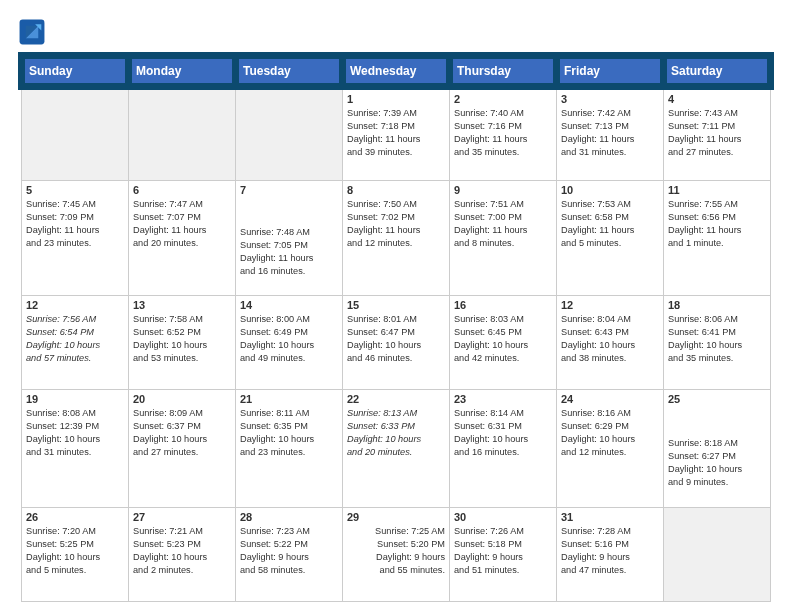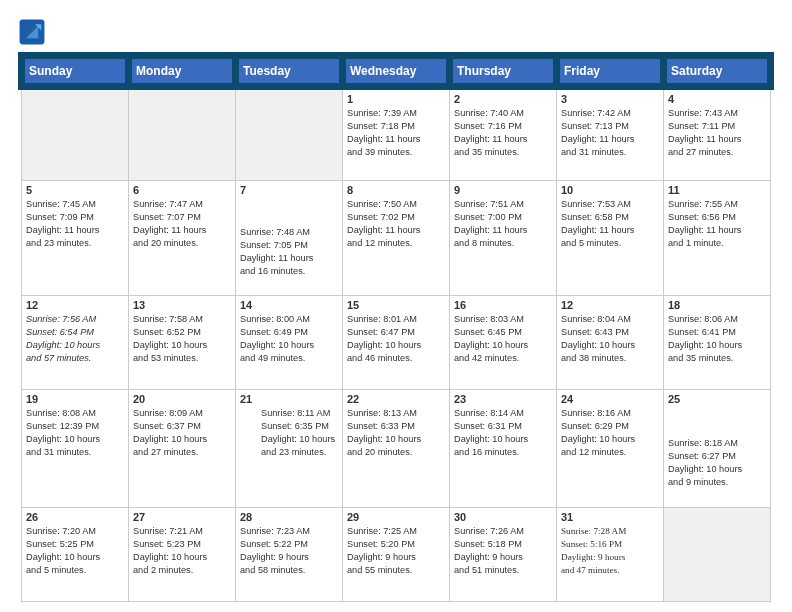--- a/index.html
+++ b/index.html
@@ -274,28 +274,28 @@
           </td>
           <td>
             <span class="day-num">20</span>
             <div class="day-info" style="white-space: pre-line;">Sunrise: 8:09 AM
 Sunset: 6:37 PM
 Daylight: 10 hours
 and 27 minutes.</div>
           </td>
           <td>
             <span class="day-num">21</span>
-            <div class="day-info" style="white-space: pre-line; margin-left: 21px;">Sunrise: 8:11 AM
+            <div class="day-info" style="white-space: pre-line;">Sunrise: 8:11 AM
 Sunset: 6:35 PM
 Daylight: 10 hours
 and 23 minutes.</div>
           </td>
           <td>
             <span class="day-num">22</span>
-            <div class="day-info" style="white-space: pre-line;">Sunrise: 8:13 AM
+            <div class="day-info" style="white-space: pre-line; font-style: italic;">Sunrise: 8:13 AM
 Sunset: 6:33 PM
 Daylight: 10 hours
 and 20 minutes.</div>
           </td>
           <td>
             <span class="day-num">23</span>
             <div class="day-info" style="white-space: pre-line;">Sunrise: 8:14 AM
 Sunset: 6:31 PM
 Daylight: 10 hours
 and 16 minutes.</div>
@@ -332,35 +332,35 @@
           </td>
           <td>
             <span class="day-num">28</span>
             <div class="day-info" style="white-space: pre-line;">Sunrise: 7:23 AM
 Sunset: 5:22 PM
 Daylight: 9 hours
 and 58 minutes.</div>
           </td>
           <td>
             <span class="day-num">29</span>
-            <div class="day-info" style="white-space: pre-line;">Sunrise: 7:25 AM
+            <div class="day-info" style="white-space: pre-line; text-align: right;">Sunrise: 7:25 AM
 Sunset: 5:20 PM
 Daylight: 9 hours
 and 55 minutes.</div>
           </td>
           <td>
             <span class="day-num">30</span>
             <div class="day-info" style="white-space: pre-line;">Sunrise: 7:26 AM
 Sunset: 5:18 PM
 Daylight: 9 hours
 and 51 minutes.</div>
           </td>
           <td>
             <span class="day-num">31</span>
-            <div class="day-info" style="white-space: pre-line; font-family: Liberation Serif, serif;">Sunrise: 7:28 AM
+            <div class="day-info" style="white-space: pre-line;">Sunrise: 7:28 AM
 Sunset: 5:16 PM
 Daylight: 9 hours
 and 47 minutes.</div>
           </td>
           <td class="empty"></td>
         </tr>
       </tbody>
   </table>
 </div>
 

